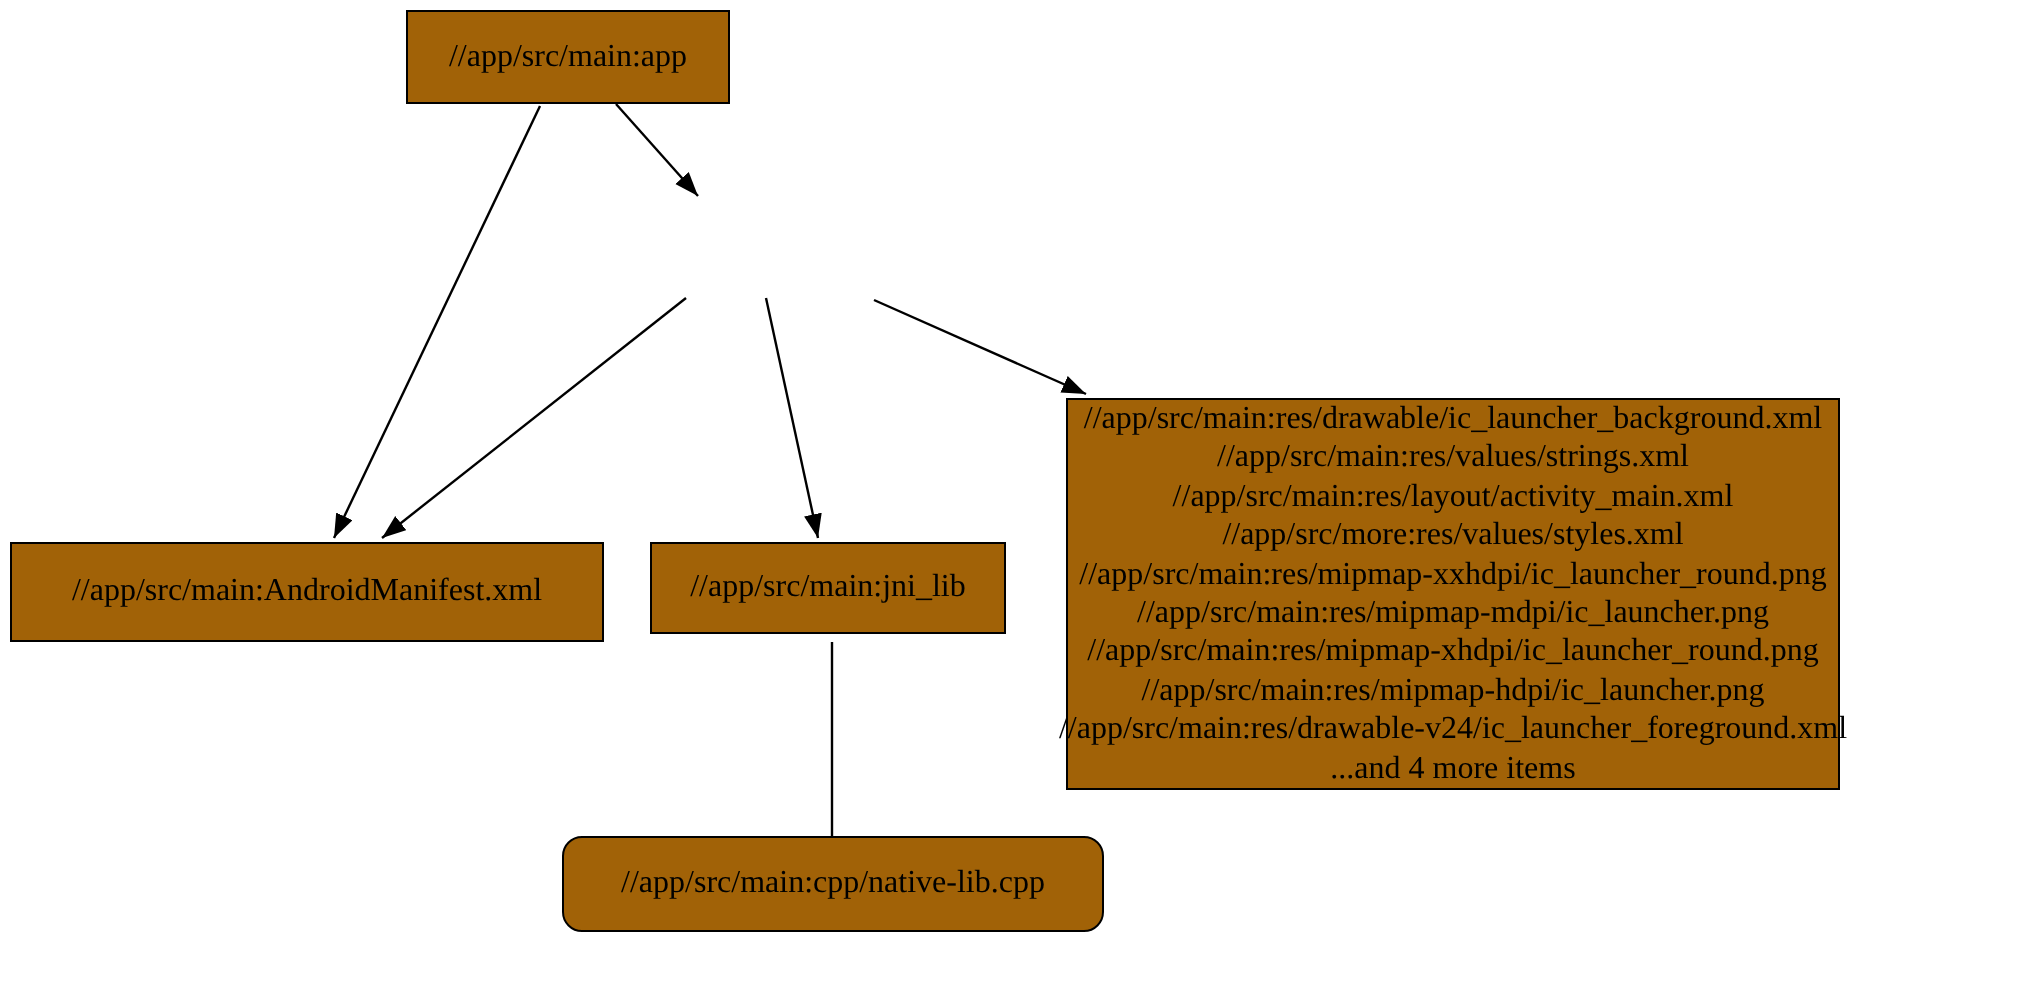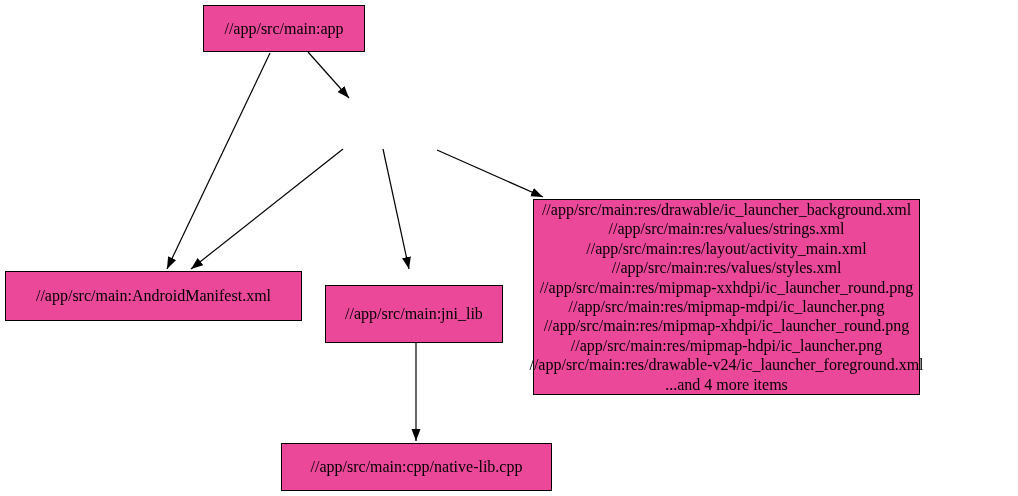--- a/index.html
+++ b/index.html
@@ -14,32 +14,32 @@
     overflow: hidden;
   }
   #edges {
     position: absolute;
     left: 0; top: 0;
     width: 1018px; height: 496px;
   }
   .node {
     position: absolute;
     border: 1px solid #000000;
-    background: #ec4899;
+    background: #a16207;
     display: flex;
     align-items: center;
     justify-content: center;
     font-size: 16px;
     white-space: nowrap;
   }
   .node-app      { left: 203px; top: 5px;   width: 162px; height: 47px; }
   .node-lib      { left: 301px; top: 100px; width: 154px; height: 48px; }
   .node-manifest { left: 5px;   top: 271px; width: 297px; height: 50px; }
-  .node-jni      { left: 325px; top: 271px; width: 178px; height: 58px; margin-top: 14px; }
-  .node-cpp      { left: 281px; top: 443px; width: 271px; height: 48px; }
+  .node-jni      { left: 325px; top: 271px; width: 178px; height: 46px; }
+  .node-cpp      { left: 281px; top: 418px; width: 271px; height: 48px; border-radius: 10px; }
   .node-res      {
     left: 533px; top: 199px; width: 387px; height: 196px;
     flex-direction: column;
     justify-content: center;
   }
   .res-line {
     line-height: 19.4px;
     font-size: 16px;
     text-align: center;
   }
@@ -73,21 +73,21 @@
   </div>
 
   <div class="node node-jni">
     <span>//app/src/main:jni_lib</span>
   </div>
 
   <div class="node node-res">
     <div class="res-line">//app/src/main:res/drawable/ic_launcher_background.xml</div>
     <div class="res-line">//app/src/main:res/values/strings.xml</div>
     <div class="res-line">//app/src/main:res/layout/activity_main.xml</div>
-    <div class="res-line">//app/src/main:res/values/styles.xml</div>
+    <div class="res-line">//app/src/more:res/values/styles.xml</div>
     <div class="res-line">//app/src/main:res/mipmap-xxhdpi/ic_launcher_round.png</div>
     <div class="res-line">//app/src/main:res/mipmap-mdpi/ic_launcher.png</div>
     <div class="res-line">//app/src/main:res/mipmap-xhdpi/ic_launcher_round.png</div>
     <div class="res-line">//app/src/main:res/mipmap-hdpi/ic_launcher.png</div>
     <div class="res-line">//app/src/main:res/drawable-v24/ic_launcher_foreground.xml</div>
     <div class="res-line">...and 4 more items</div>
   </div>
 
   <div class="node node-cpp">
     <span>//app/src/main:cpp/native-lib.cpp</span>

